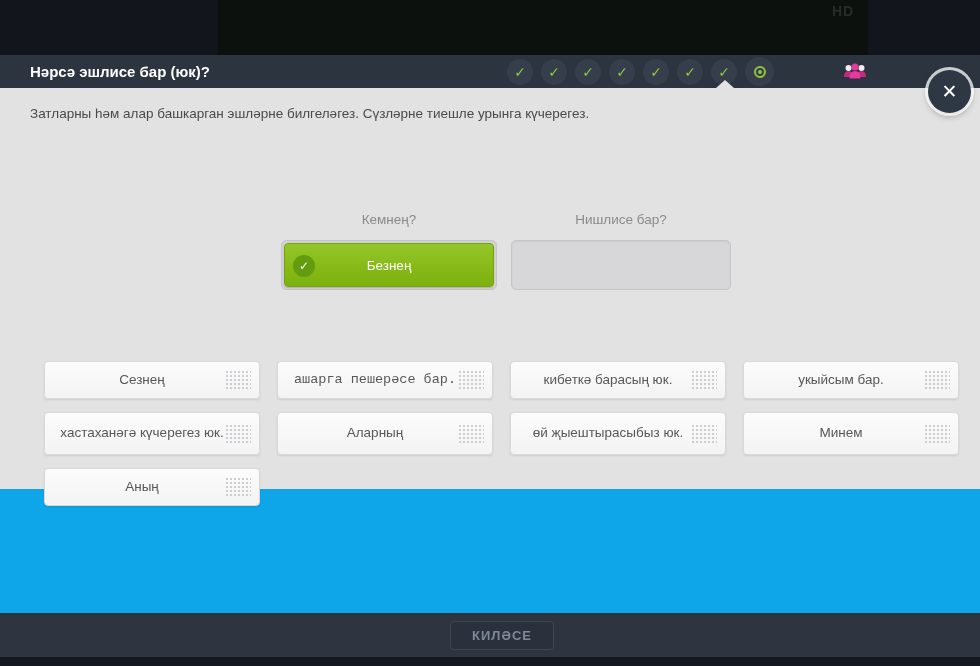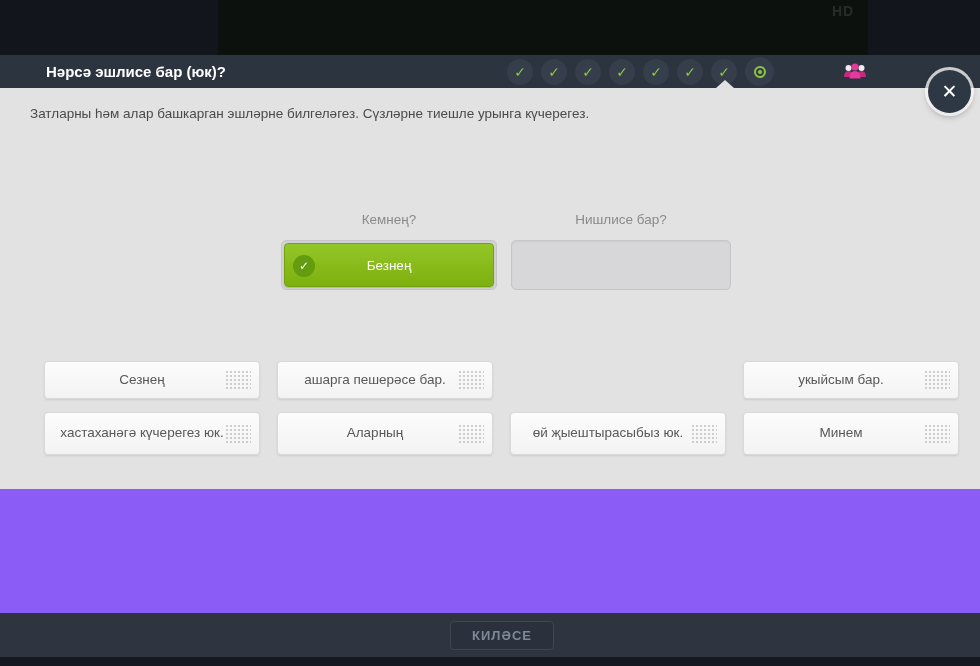--- a/index.html
+++ b/index.html
@@ -1,27 +1,27 @@
 <!DOCTYPE html>
 <html><head>
 <meta charset="utf-8">
 <style>
   * { margin:0; padding:0; box-sizing:border-box; }
   html,body { width:980px; height:666px; }
   body { font-family:"Liberation Sans","DejaVu Sans",sans-serif; background:#e2e2e3; }
-  .stage { position:relative; width:980px; height:666px; overflow:hidden; background:#8b5cf6; }
+  .stage { position:relative; width:980px; height:666px; overflow:hidden; background:#0ea5e9; }
 
   
   .video-strip { position:absolute; left:0; top:0; width:980px; height:55px; background:#12151c; }
   .video-center { position:absolute; left:218px; top:0; width:650px; height:55px; background:#0d110e; }
   .hd-mark { position:absolute; left:832px; top:3px; font-size:14px; font-weight:bold; color:#3a4340; opacity:.55; letter-spacing:1px; }
 
   
   .header { position:absolute; left:0; top:55px; width:980px; height:33px; background:#2c3440; }
-  .title { position:absolute; left:30px; top:0; height:33px; line-height:33px; color:#ffffff; font-size:15px; font-weight:bold;margin-left:16px; }
+  .title { position:absolute; left:30px; top:0; height:33px; line-height:33px; color:#ffffff; font-size:15px; font-weight:bold; }
   .progress { position:absolute; left:507px; top:0; height:33px; display:flex; align-items:center; }
   .step { width:26px; height:26px; margin-right:8px; border-radius:50%; background:#353e4a; display:flex; align-items:center; justify-content:center; color:#8dc63f; font-size:14px; font-weight:bold; }
   .step-current { width:29px; height:29px; margin-right:0; border-radius:50%; background:#353e4a; display:flex; align-items:center; justify-content:center; }
   .target-ring { width:12px; height:12px; border:2px solid #8dc63f; border-radius:50%; display:flex; align-items:center; justify-content:center; }
   .target-dot { width:4px; height:4px; background:#8dc63f; border-radius:50%; }
   .active-pointer { position:absolute; left:716px; bottom:0; width:0; height:0; border-left:9px solid transparent; border-right:9px solid transparent; border-bottom:8px solid #e2e2e3; }
   .people { position:absolute; left:843px; top:6px; width:24px; height:22px; }
   .close-btn { position:absolute; left:928px; top:70px; width:43px; height:43px; border-radius:50%; background:#2e3744; box-shadow:0 0 0 3px rgba(255,255,255,0.75), 0 3px 7px rgba(0,0,0,0.35); color:#ffffff; font-size:19px; font-weight:bold; display:flex; align-items:center; justify-content:center; cursor:pointer; z-index:5; }
 
   
@@ -99,22 +99,26 @@
         <span class="check-badge">✓</span>
         <span>Безнең</span>
       </div>
     </div>
     <div class="dropzone right"></div>
 
     <div class="tile" style="left:44px;  top:273px; width:216px; height:38px;">
       <span>Сезнең</span>
       <span class="drag-handle"></span>
     </div>
-    <div class="tile" style="left:277px; top:273px; width:216px; height:38px;">
+    <div class="tile" style="left:277px; top:273px; width:216px; height:38px;font-family:Liberation Mono, monospace;">
       <span>ашарга пешерәсе бар.</span>
+      <span class="drag-handle"></span>
+    </div>
+    <div class="tile" style="left:510px; top:273px; width:216px; height:38px;">
+      <span>кибеткә барасың юк.</span>
       <span class="drag-handle"></span>
     </div>
     <div class="tile" style="left:743px; top:273px; width:216px; height:38px;">
       <span>укыйсым бар.</span>
       <span class="drag-handle"></span>
     </div>
 
     <div class="tile" style="left:44px;  top:324px; width:216px; height:43px;">
       <span>хастаханәгә күчерегез юк.</span>
       <span class="drag-handle"></span>
@@ -125,20 +129,24 @@
     </div>
     <div class="tile" style="left:510px; top:324px; width:216px; height:43px;">
       <span>өй җыештырасыбыз юк.</span>
       <span class="drag-handle"></span>
     </div>
     <div class="tile" style="left:743px; top:324px; width:216px; height:43px;">
       <span>Минем</span>
       <span class="drag-handle"></span>
     </div>
 
+    <div class="tile" style="left:44px;  top:380px; width:216px; height:38px;">
+      <span>Аның</span>
+      <span class="drag-handle"></span>
+    </div>
   </div>
 
   <div class="footer">
     <div class="next-btn">КИЛӘСЕ</div>
   </div>
   <div class="bottom-strip"></div>
 
 </div>
 
 </body></html>

